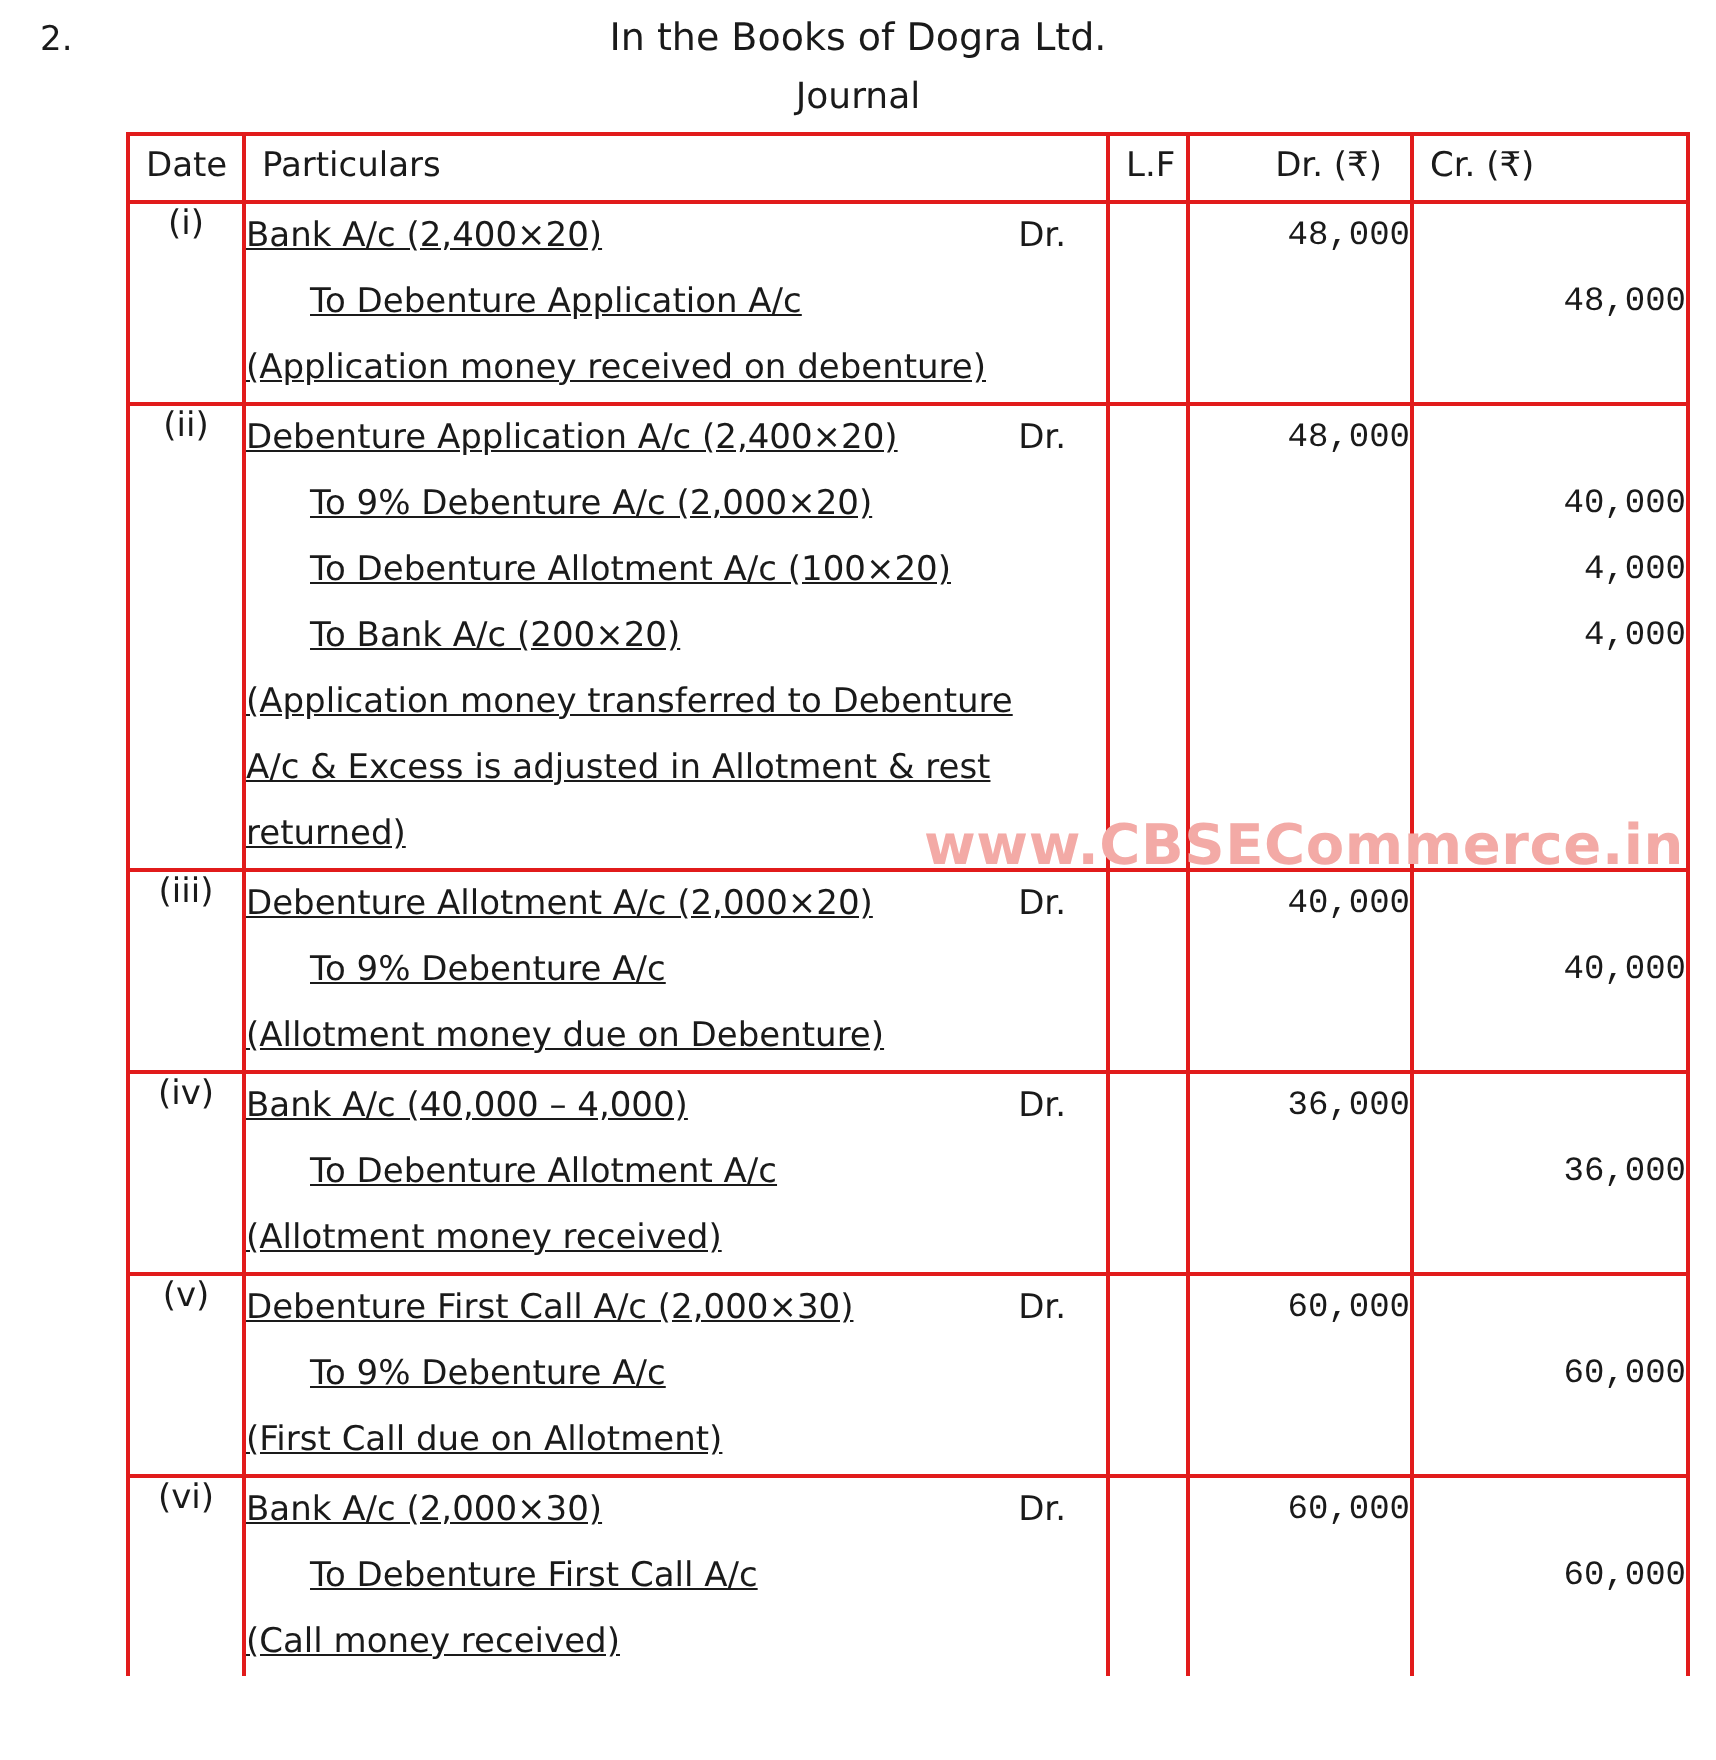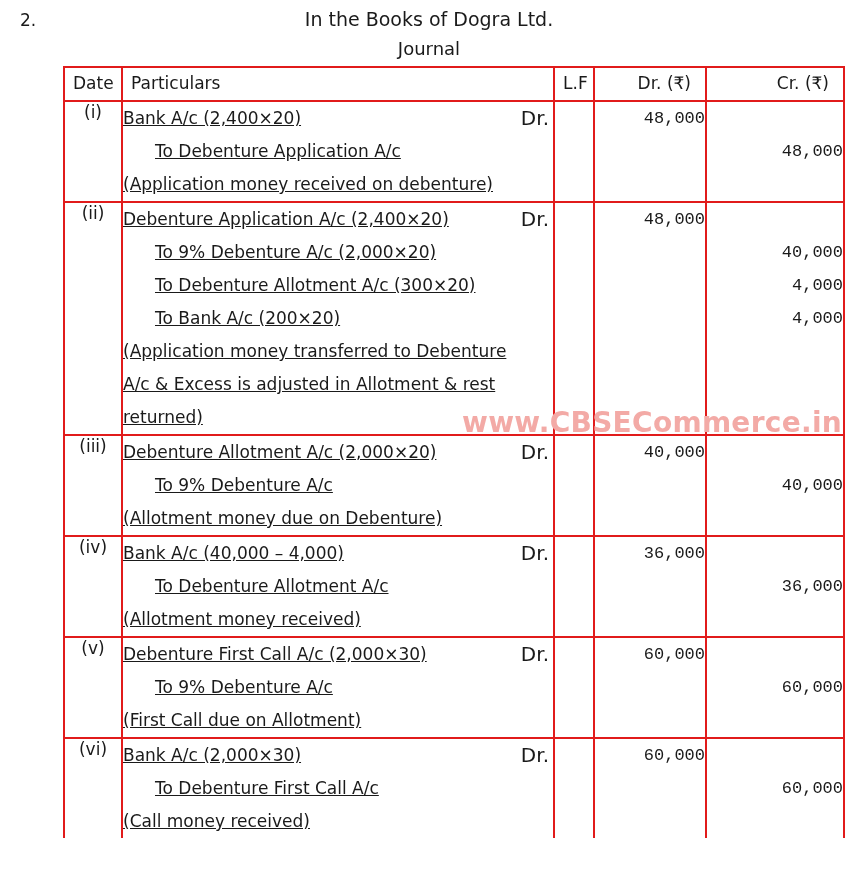--- a/index.html
+++ b/index.html
@@ -71,21 +71,21 @@
     border-bottom: 2px solid #e11b1b;
     font-weight: normal;
     font-size: 17px;
     padding: 5px 8px 7px 8px;
     color: #1a1a1a;
   }
   .th-date { text-align: left; }
   .th-part { text-align: left; }
   .th-lf   { text-align: right; }
   .th-dr   { text-align: right; padding-right: 14px !important; }
-  .th-cr   { text-align: right; padding-right: 14px !important; }
+  .th-cr   { text-align: left; padding-right: 14px !important; }
 
   tbody tr.entry > td {
     border-bottom: 2px solid #e11b1b;
   }
   tbody tr.entry.last > td {
     border-bottom: none;
   }
   td.c-date {
     text-align: center;
     padding: 9px 0 10px 0;
@@ -107,23 +107,23 @@
   }
   .line {
     position: relative;
     line-height: 33px;
     white-space: nowrap;
     font-size: 17px;
   }
   .line.ind1 { padding-left: 32px; }
   .line .drtag {
     position: absolute;
-    right: 4px;
+    right: 20px;
     top: 0;
-    font-size: 20px;
+    font-size: 17px;
   }
   .amt-line { line-height: 33px; }
   .amt-blank { line-height: 33px; }
   .watermark {
     position: absolute;
     left: 462px;
     top: 406px;
     font-size: 28px;
     font-weight: bold;
     color: #f3aaa6;
@@ -177,21 +177,21 @@
             <div class="amt-blank">&nbsp;</div>
             <div class="amt-line">48,000</div>
             <div class="amt-blank">&nbsp;</div>
           </td>
         </tr>
         <tr class="entry">
           <td class="c-date">(ii)</td>
           <td class="c-part">
             <div class="line"><span>Debenture  Application  A/c (2,400×20)</span><span class="drtag">Dr.</span></div>
             <div class="line ind1"><span>To 9%  Debenture  A/c (2,000×20)</span></div>
-            <div class="line ind1"><span>To Debenture  Allotment  A/c (300×20)</span></div>
+            <div class="line ind1"><span>To Debenture  Allotment  A/c (100×20)</span></div>
             <div class="line ind1"><span>To  Bank  A/c (200×20)</span></div>
             <div class="line"><span>(Application money transferred to Debenture</span></div>
             <div class="line"><span>A/c &amp; Excess is adjusted in Allotment &amp; rest</span></div>
             <div class="line"><span>returned)</span></div>
           </td>
           <td class="c-lf">&nbsp;</td>
           <td class="c-dr">
             <div class="amt-line">48,000</div>
             <div class="amt-blank">&nbsp;</div>
             <div class="amt-blank">&nbsp;</div>

